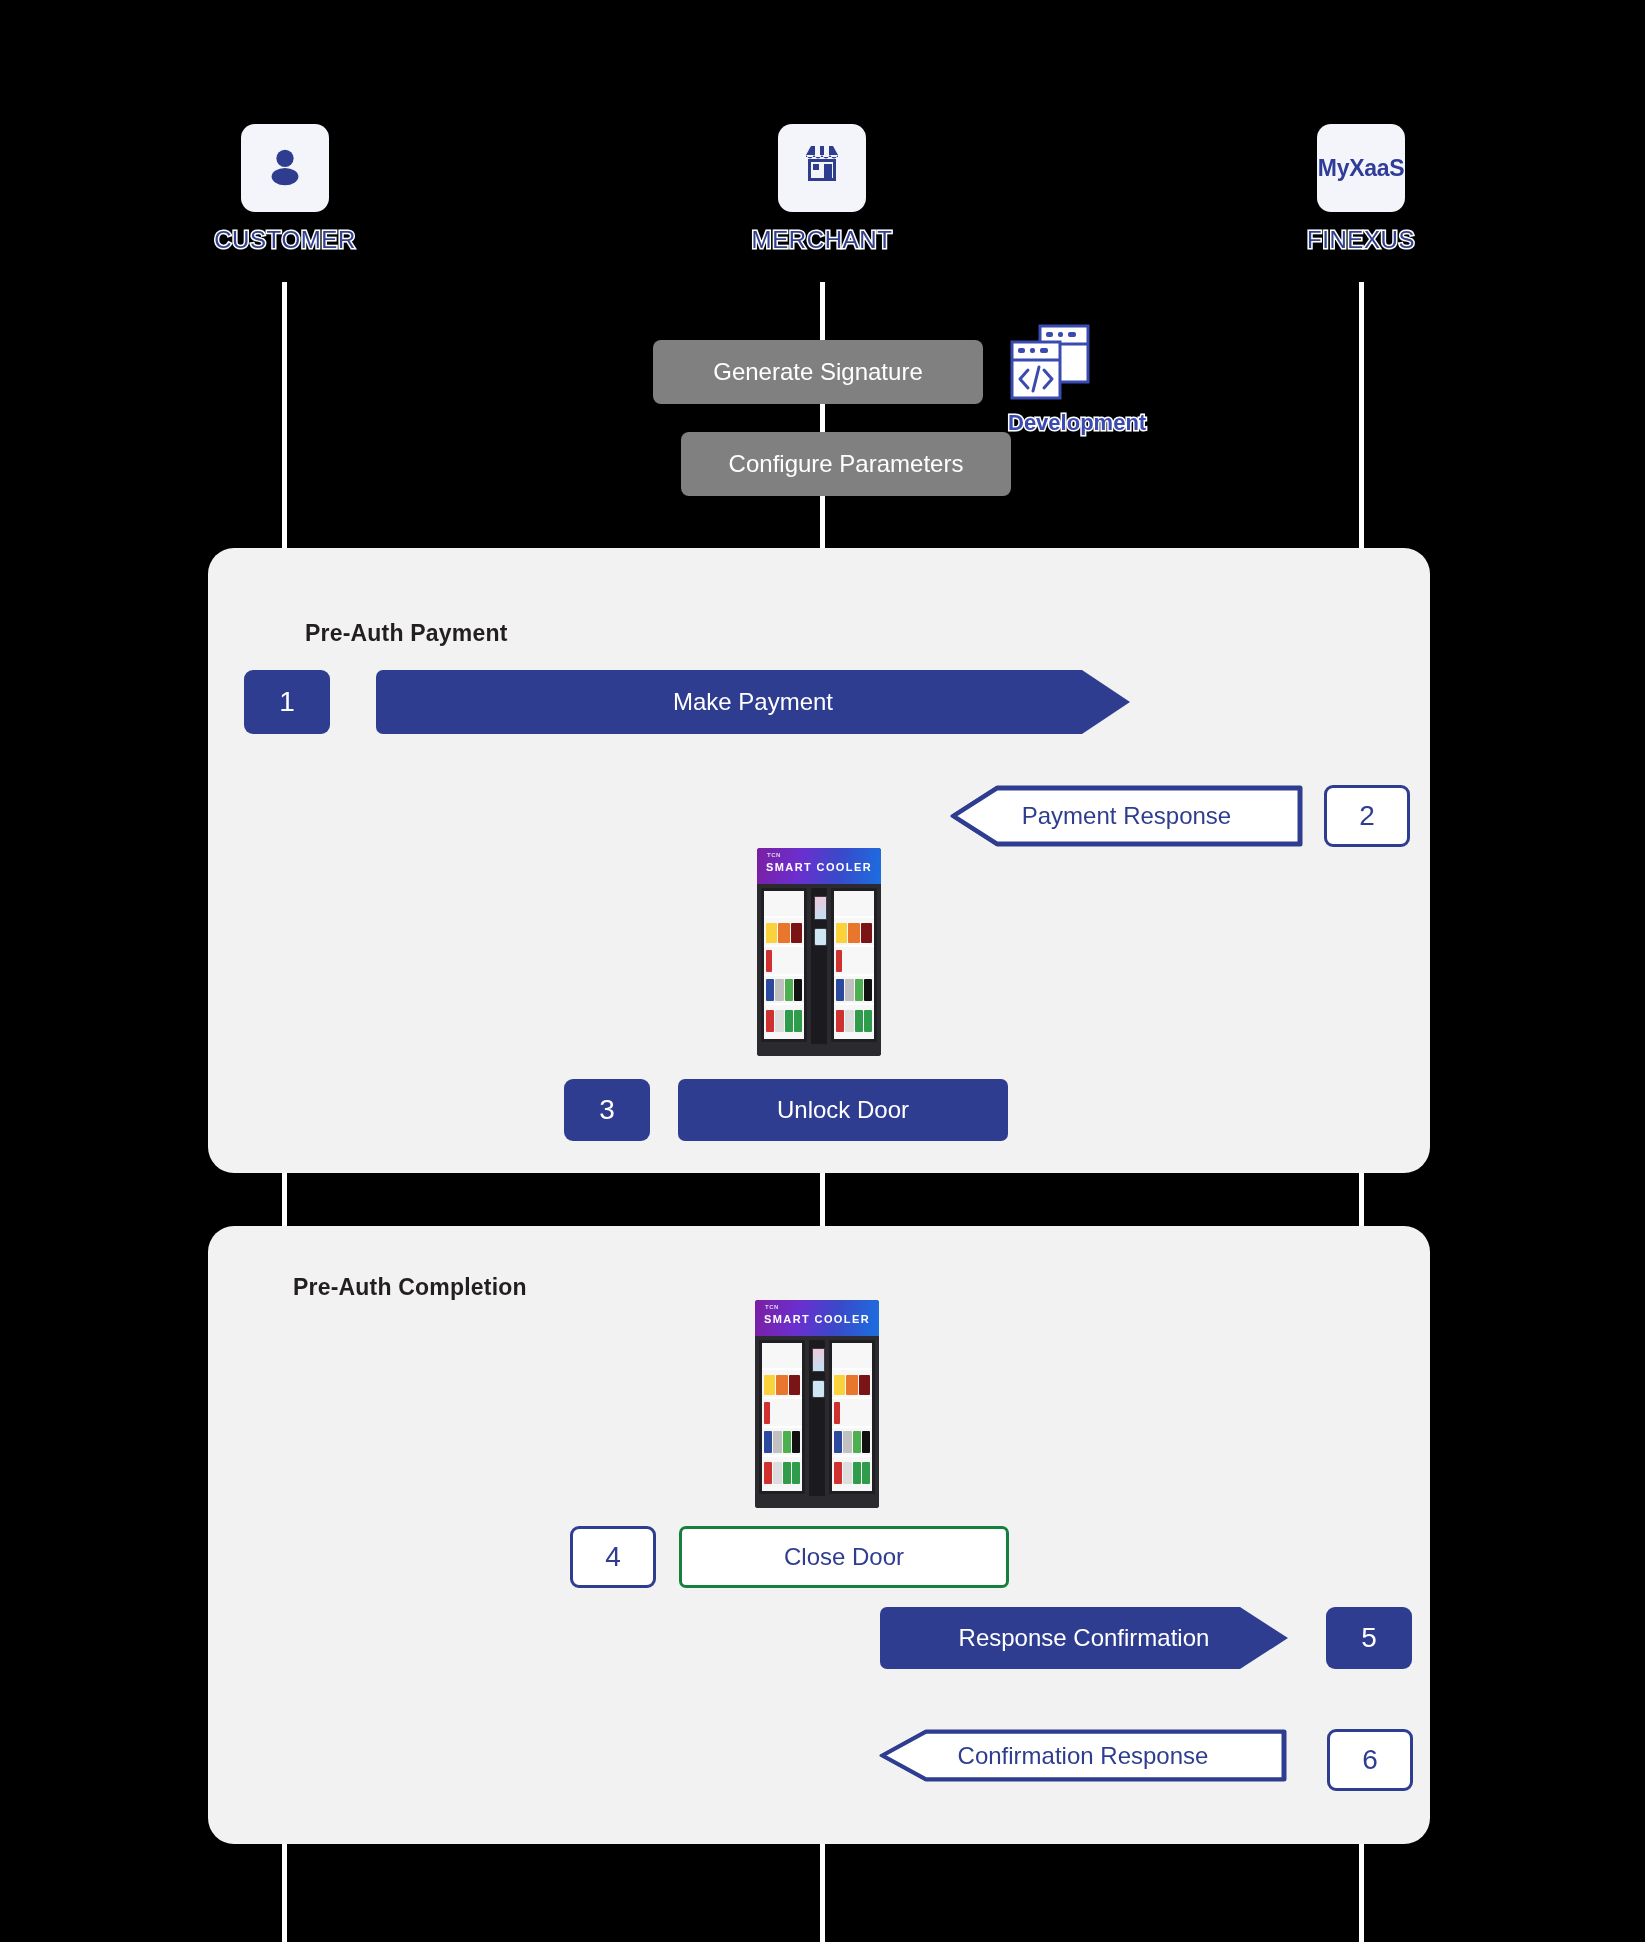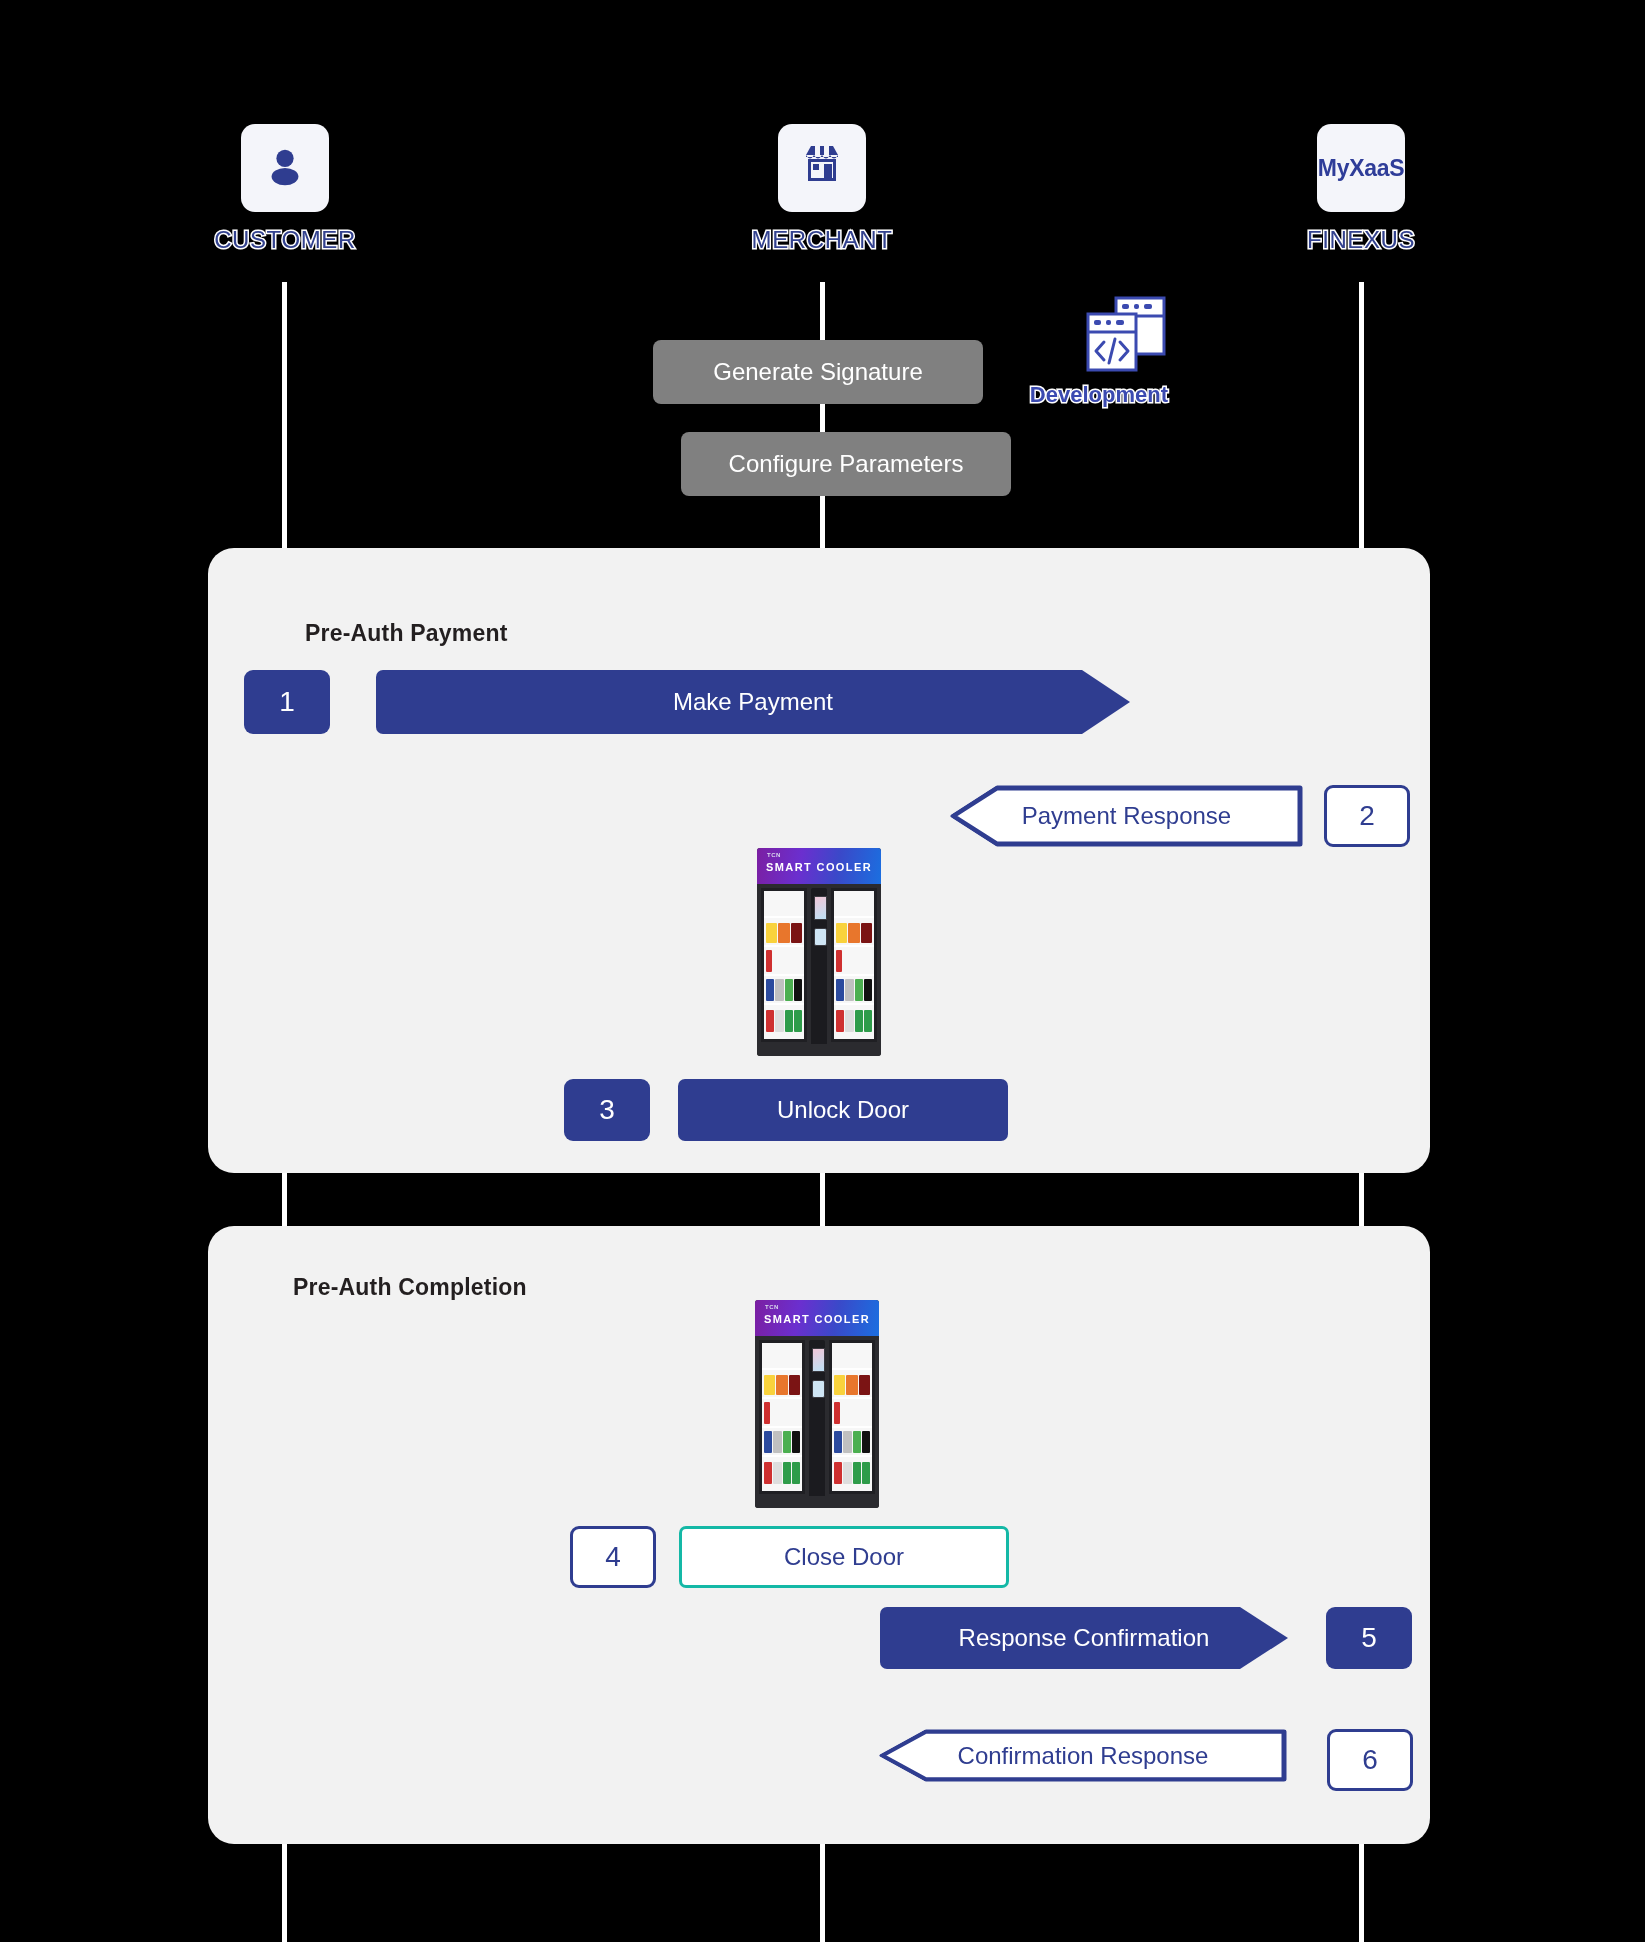--- a/index.html
+++ b/index.html
@@ -63,23 +63,23 @@
     font-size: 23px;
     font-weight: 700;
     color: #2f3d99;
     letter-spacing: -0.3px;
   }
 
   
   .dev-block {
     position: absolute;
     left: 1008px;
-    top: 294px;
+    top: 322px;
     width: 160px;
-    text-align: right;
+    text-align: left;
   }
   .dev-label {
     margin-top: 4px;
     font-size: 22px;
     font-weight: 700;
     color: #3b4ab0;
     -webkit-text-stroke: 3px #ffffff;
     paint-order: stroke fill;
   }
 
@@ -140,21 +140,21 @@
     position: absolute;
     box-sizing: border-box;
     display: flex;
     align-items: center;
     justify-content: center;
     font-size: 24px;
   }
   .msg.filled { background: #2f3d90; color: #ffffff; }
   .msg.outlined {
     background: #ffffff;
-    border: 3px solid #14b8a6;
+    border: 3px solid #15803d;
     color: #2f3d90;
   }
   .msg.plain { border-radius: 7px; }
   .msg.arrow-right {
     border-radius: 7px;
     clip-path: polygon(0 0, calc(100% - 48px) 0, 100% 50%, calc(100% - 48px) 100%, 0 100%);
   }
   .msg.arrow-left {
     border-radius: 7px;
     clip-path: polygon(48px 0, 100% 0, 100% 100%, 48px 100%, 0 50%);

